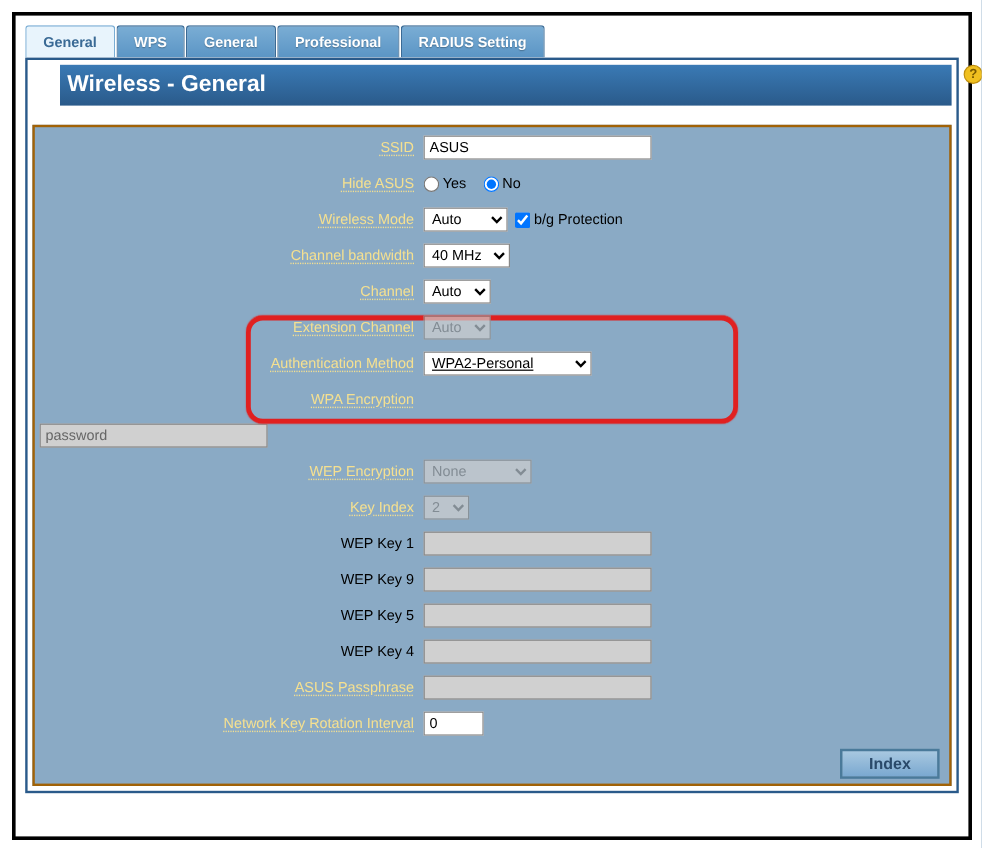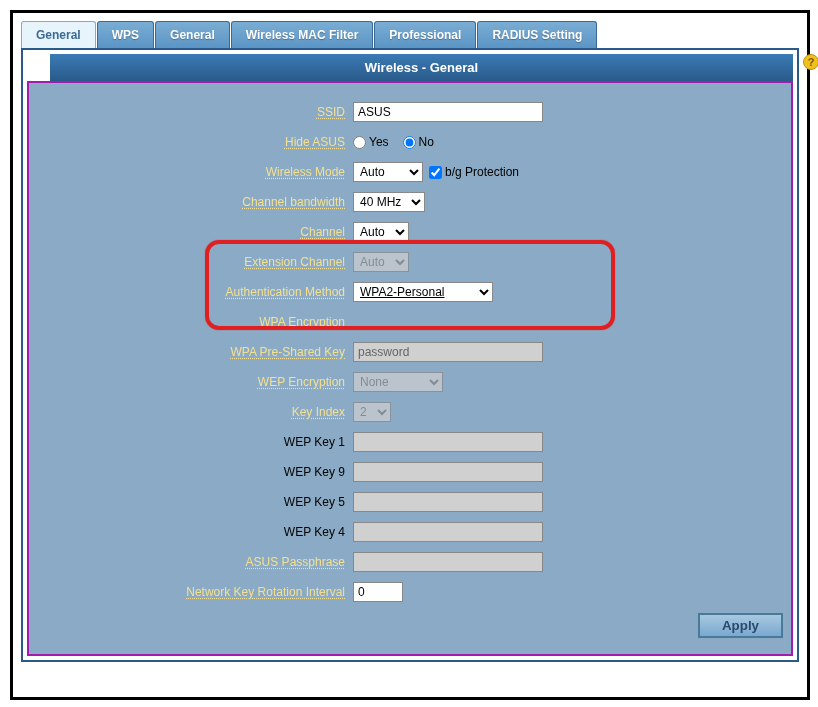--- a/index.html
+++ b/index.html
@@ -40,46 +40,46 @@
     }
     .panel {
       border: 2px solid #2a5a8a;
       background: #fff;
       padding: 4px;
       position: relative;
     }
     .panel-title-bar {
       background: linear-gradient(to bottom, #3a7ab5, #2a5a8a);
       color: #fff;
-      text-align: center;
+      text-align: left;
       font-weight: bold;
       padding: 6px;
-      font-size: 13px;
+      font-size: 19px;
       margin-left: 23px;
     }
     .help-icon {
       position: absolute;
       right: -22px;
       top: 4px;
       width: 16px;
       height: 16px;
       background: #f0c020;
       border-radius: 50%;
       border: 1px solid #c09010;
       color: #7a5a00;
       font-weight: bold;
       text-align: center;
       line-height: 14px;
       font-size: 11px;
     }
     .form-area {
       background: #8aaac5;
-      border: 2px solid #a21caf;
-      padding: 14px 4px;
-      margin-top: 0;
+      border: 2px solid #a16207;
+      padding: 2px 4px;
+      margin-top: 16px;
     }
     .form-row {
       display: flex;
       align-items: center;
       min-height: 30px;
       padding: 1px 0;
     }
     .form-label {
       width: 320px;
       padding-right: 8px;
@@ -144,21 +144,20 @@
     .form-wrapper { position: relative; }
   </style>
 </head>
 <body>
 
 <div class="page-wrap">
   <div class="tabs">
     <div class="tab active">General</div>
     <div class="tab">WPS</div>
     <div class="tab">General</div>
-    <div class="tab">Wireless MAC Filter</div>
     <div class="tab">Professional</div>
     <div class="tab">RADIUS Setting</div>
   </div>
 
   <div class="panel">
     <div class="help-icon">?</div>
     <div class="panel-title-bar">Wireless - General</div>
 
     <div class="form-wrapper">
 
@@ -224,21 +223,20 @@
           <div class="form-control">
             <select style="width:140px;text-decoration:underline;"><option>WPA2-Personal</option></select>
           </div>
         </div>
 
         <div class="form-row">
           <div class="form-label">WPA Encryption</div>
         </div>
 
         <div class="form-row">
-          <div class="form-label">WPA Pre-Shared Key</div>
           <div class="form-control">
             <input type="text" class="med disabled" disabled="" value="password" style="">
           </div>
         </div>
 
         <div class="form-row">
           <div class="form-label">WEP Encryption</div>
           <div class="form-control">
             <select disabled="" style="width:90px;"><option>None</option></select>
           </div>
@@ -287,19 +285,19 @@
         </div>
 
         <div class="form-row">
           <div class="form-label">Network Key Rotation Interval</div>
           <div class="form-control">
             <input type="text" class="small" value="0" style="">
           </div>
         </div>
 
         <div class="apply-row">
-          <button class="apply-btn">Apply</button>
+          <button class="apply-btn">Index</button>
         </div>
 
       </div>
     </div>
   </div>
 </div>
 
 </body></html>

